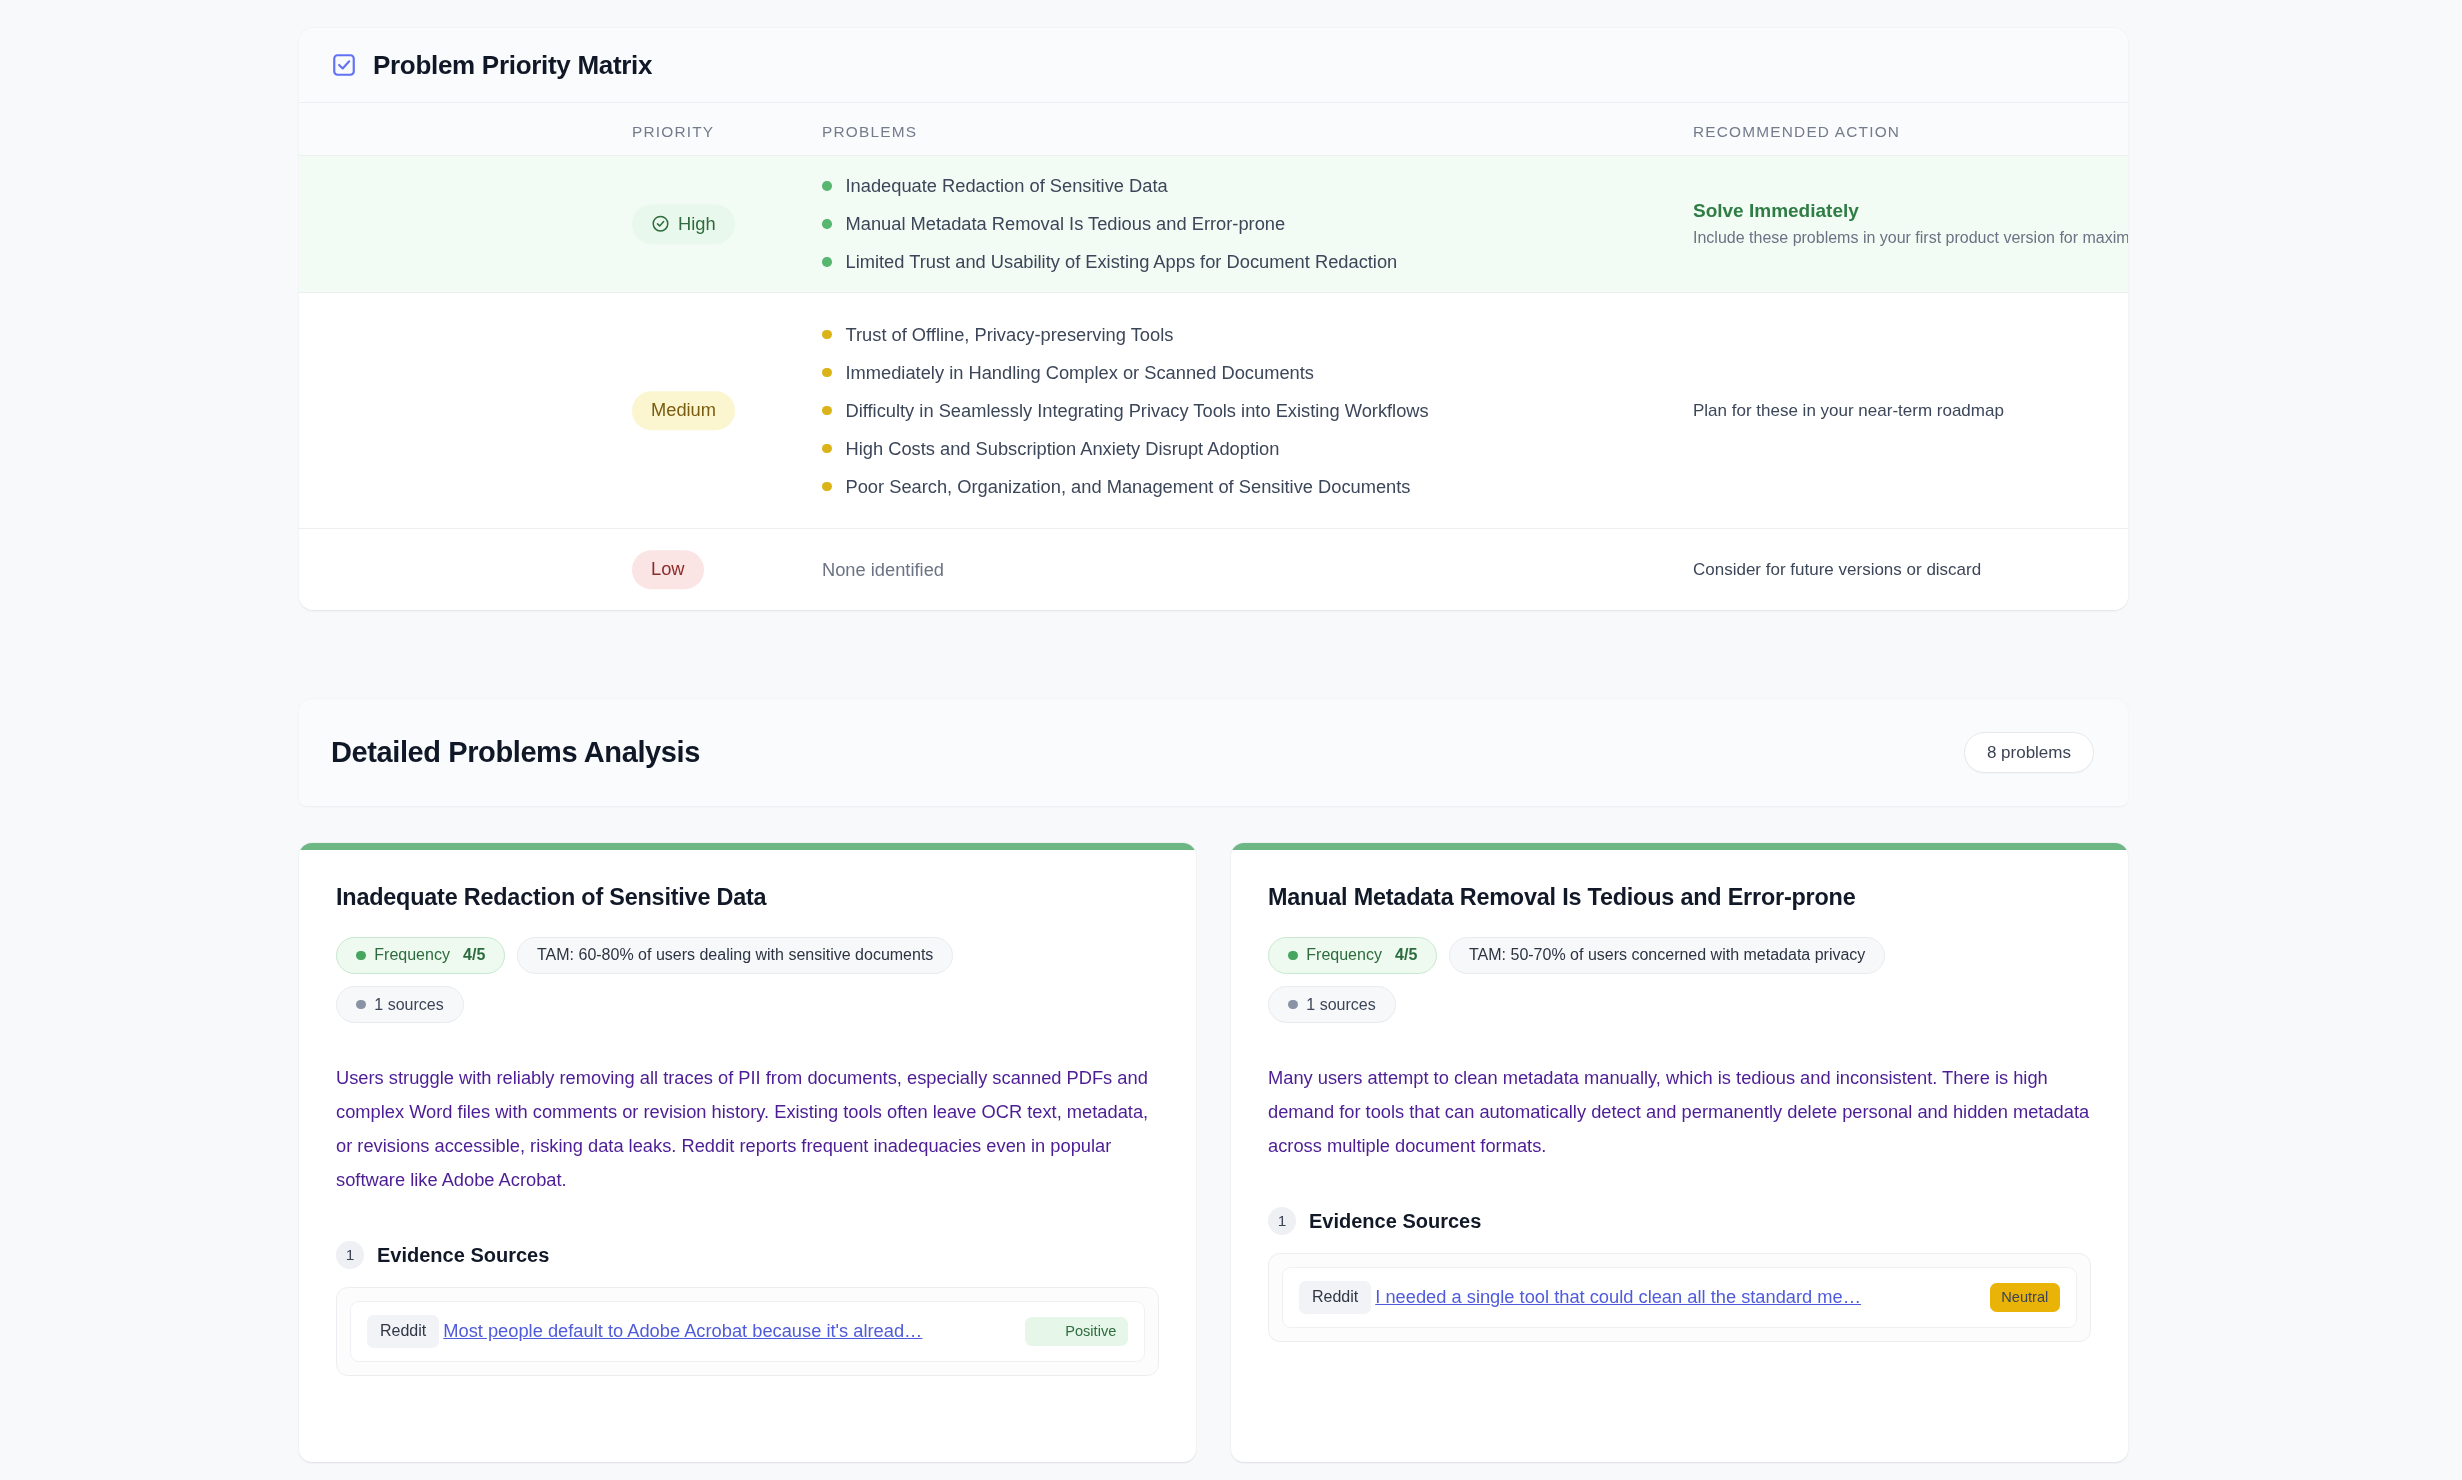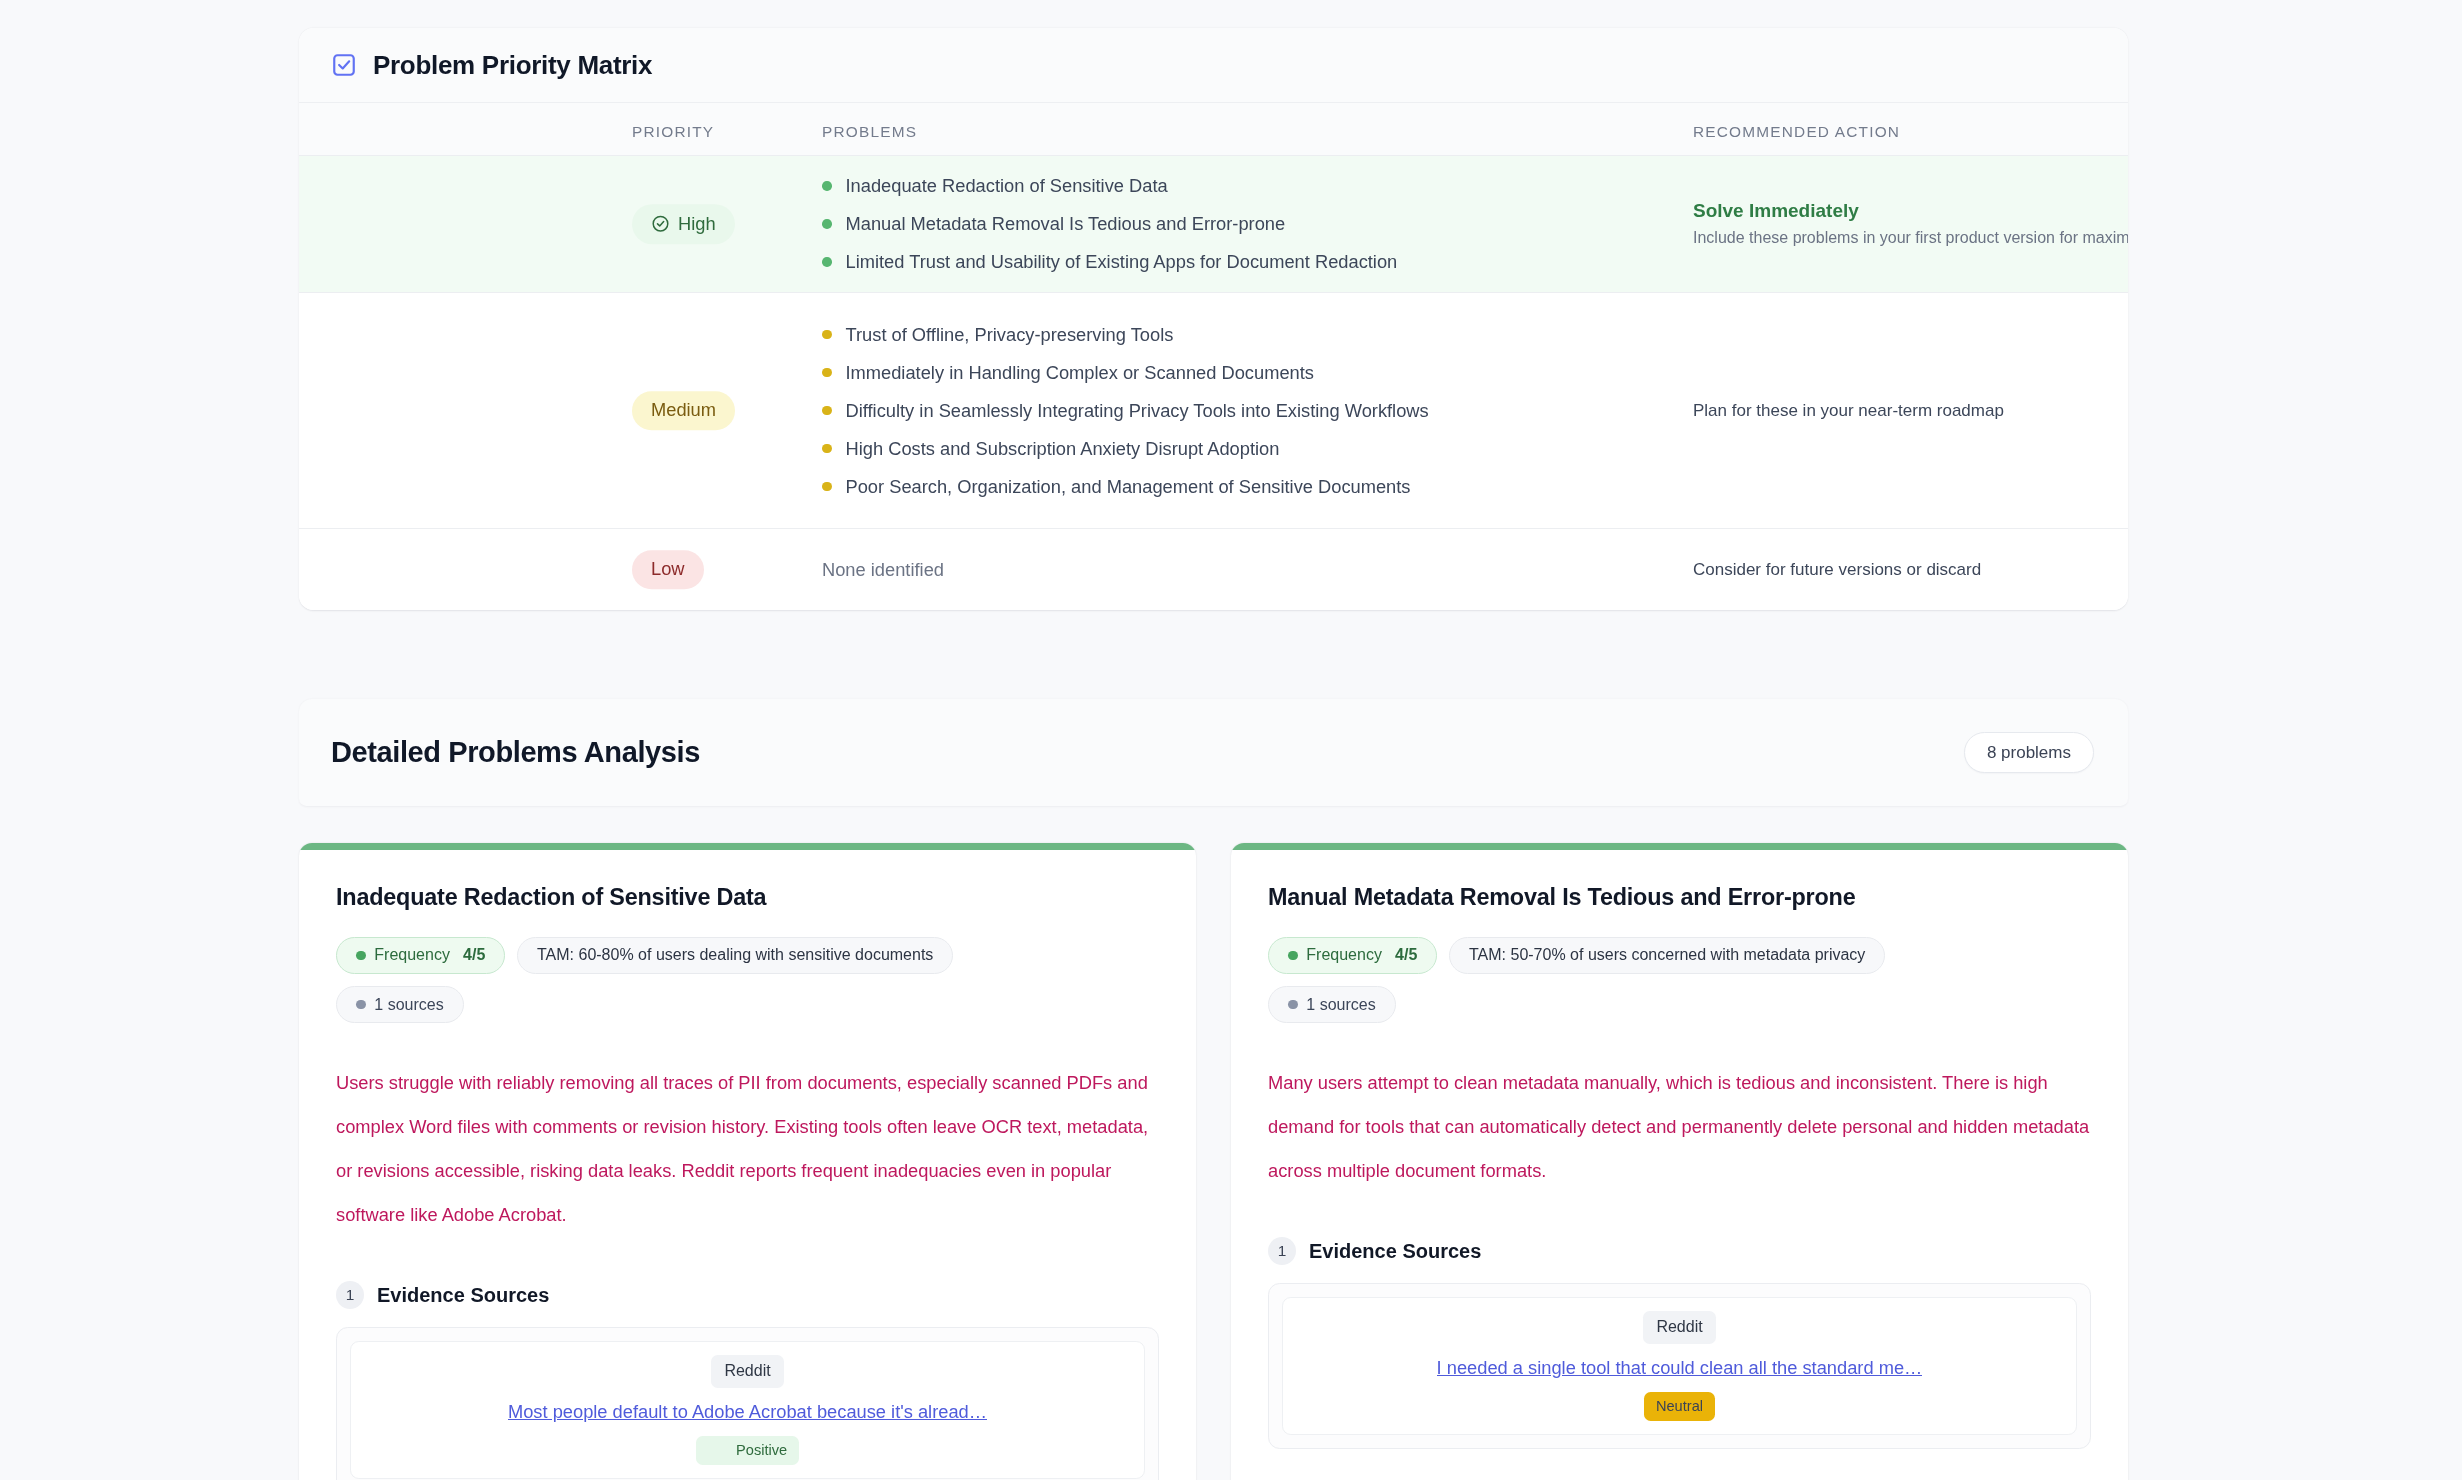--- a/index.html
+++ b/index.html
@@ -143,22 +143,22 @@
   .chip.freq .val { font-weight: bold; margin-left: 4.4px; }
   .chip.tam { background: #f7f8fa; border: 0.7px solid #e8eaee; color: #2c3443; font-weight: 500; }
   .chip.src { background: #f7f8fa; border: 0.7px solid #e8eaee; color: #3c4659; }
   .chipdot { width: 9.5px; height: 9.5px; border-radius: 50%; }
   .chipdot.green { background: #46a55f; }
   .chipdot.gray  { background: #8a93a6; }
 
   .pcard-desc {
     margin-top: 38px;
     font-size: 18.3px;
-    line-height: 44px;
-    color: #be185d;
+    line-height: 34px;
+    color: #4c1d95;
   }
 
   .ev-head { margin-top: 44px; display: flex; align-items: center; gap: 13px; }
   .ev-num {
     width: 28px; height: 28px; border-radius: 50%;
     background: #eef0f4; color: #3b4355;
     font-size: 15.4px; display: flex; align-items: center; justify-content: center;
   }
   .ev-title { font-size: 20px; font-weight: bold; color: #111827; }
 
@@ -166,23 +166,22 @@
     margin-top: 17.6px;
     border: 0.7px solid #ebedf1;
     border-radius: 11.7px;
     padding: 13px;
     background: #fcfcfd;
   }
   .ev-row {
     background: #ffffff;
     border: 0.7px solid #eef0f3;
     border-radius: 8.8px;
-    display: flex; align-items: center; gap: 13px;
+    display: flex; align-items: center; gap: 4px;
     padding: 13px 16px;
-    flex-direction: column;
   }
   .ev-src {
     background: #f1f3f6; color: #2f3745;
     font-size: 16px; border-radius: 6.6px;
     padding: 7.3px 13px; white-space: nowrap;
   }
   .ev-quote {
     flex: 1;
     font-size: 18.3px; color: #4f5bdb;
     white-space: nowrap; overflow: hidden; text-overflow: ellipsis;

